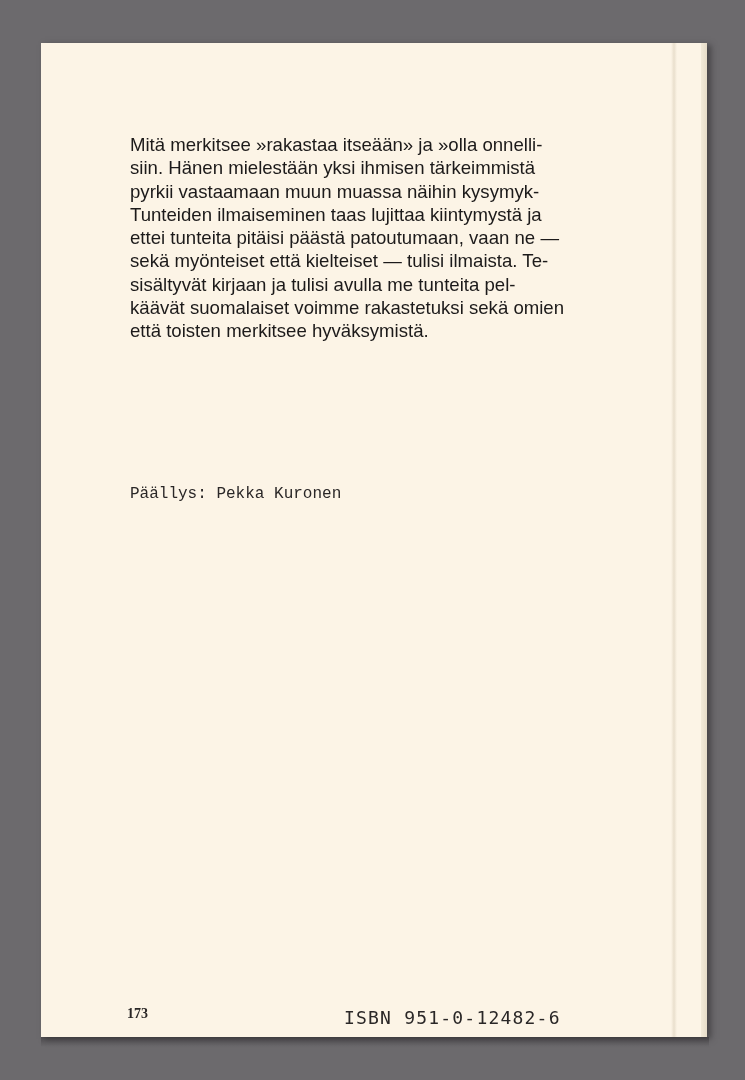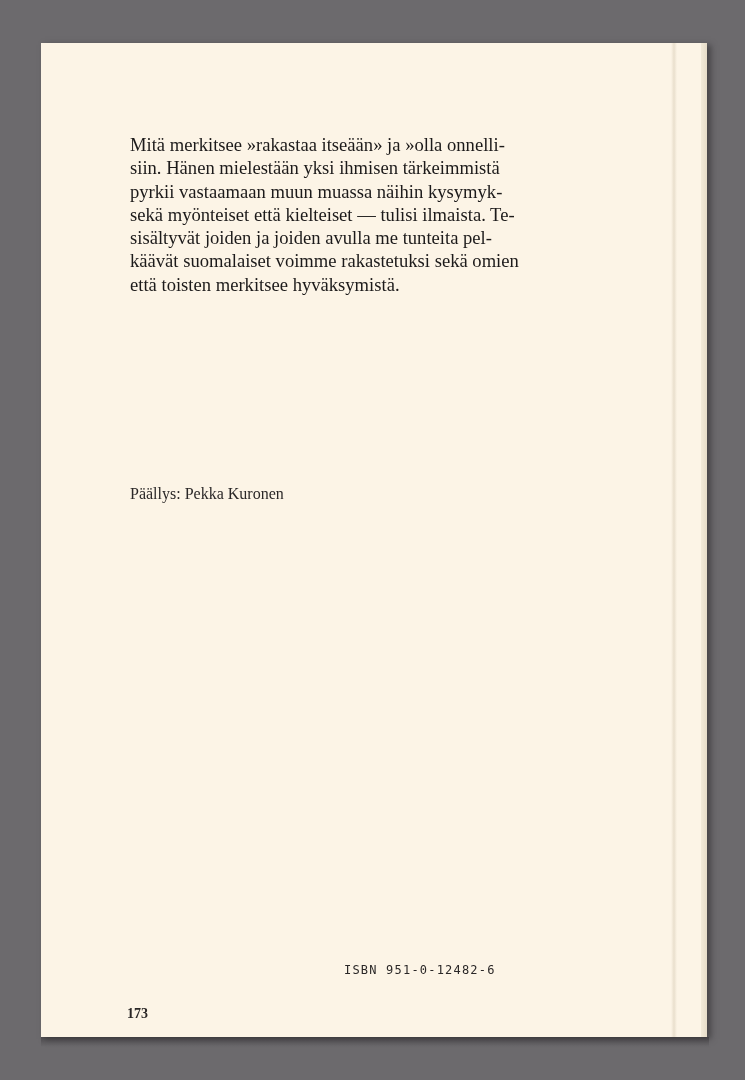--- a/index.html
+++ b/index.html
@@ -45,75 +45,77 @@
       width: 6px;
       height: 100%;
       background: linear-gradient(90deg, #f2ead9, #e6dcc8);
     }
     .blurb {
       position: absolute;
       left: 89px;
       top: 90px;
       width: 500px;
       margin: 0;
-      font-family: Liberation Serif, serif;
+      font-family: Liberation Sans, sans-serif;
       font-size: 18.6px;
       line-height: 23.3px;
       color: #1c1a1a;
       letter-spacing: 0px;
     }
     .blurb .line {
       display: block;
       white-space: nowrap;
     }
     .credit {
       position: absolute;
       left: 89px;
       top: 441px;
-      font-family: Liberation Serif, serif;
+      font-family: Liberation Mono, monospace;
       font-size: 16px;
       line-height: 20px;
       color: #2a2727;
       white-space: nowrap;
     }
     .footer-number {
       position: absolute;
       left: 86px;
       top: 963px;
       font-family: "Liberation Serif", "DejaVu Serif", serif;
       font-size: 14px;
       font-weight: bold;
       color: #2a2727;
     }
     .isbn {
       position: absolute;
       left: 303px;
-      top: 920px;
+      top: 964px;
       font-family: "DejaVu Sans Mono", "Liberation Mono", monospace;
-      font-size: 12px;
+      font-size: 18px;
       letter-spacing: 1.2px;
       color: #2a2727;
       white-space: nowrap;
     }
   </style>
 </head>
 <body>
 
 <div class="shadow"></div>
 
 <div class="book">
   <div class="spine-fold"></div>
   <div class="spine-edge"></div>
 
   <p class="blurb">
     <span class="line">Mitä merkitsee »rakastaa itseään» ja »olla onnelli-</span>
     <span class="line">siin. Hänen mielestään yksi ihmisen tärkeimmistä</span>
     <span class="line">pyrkii vastaamaan muun muassa näihin kysymyk-</span>
+    <span class="line">Tunteiden ilmaiseminen taas lujittaa kiintymystä ja</span>
+    <span class="line">ettei tunteita pitäisi päästä patoutumaan, vaan ne —</span>
     <span class="line">sekä myönteiset että kielteiset — tulisi ilmaista. Te-</span>
-    <span class="line">sisältyvät joiden ja joiden avulla me tunteita pel-</span>
+    <span class="line">sisältyvät kirjaan ja tulisi avulla me tunteita pel-</span>
     <span class="line">käävät suomalaiset voimme rakastetuksi sekä omien</span>
     <span class="line">että toisten merkitsee hyväksymistä.</span>
   </p>
 
   <div class="credit">Päällys: Pekka Kuronen</div>
 
   <div class="footer-number">173</div>
   <div class="isbn">ISBN 951-0-12482-6</div>
 </div>
 

